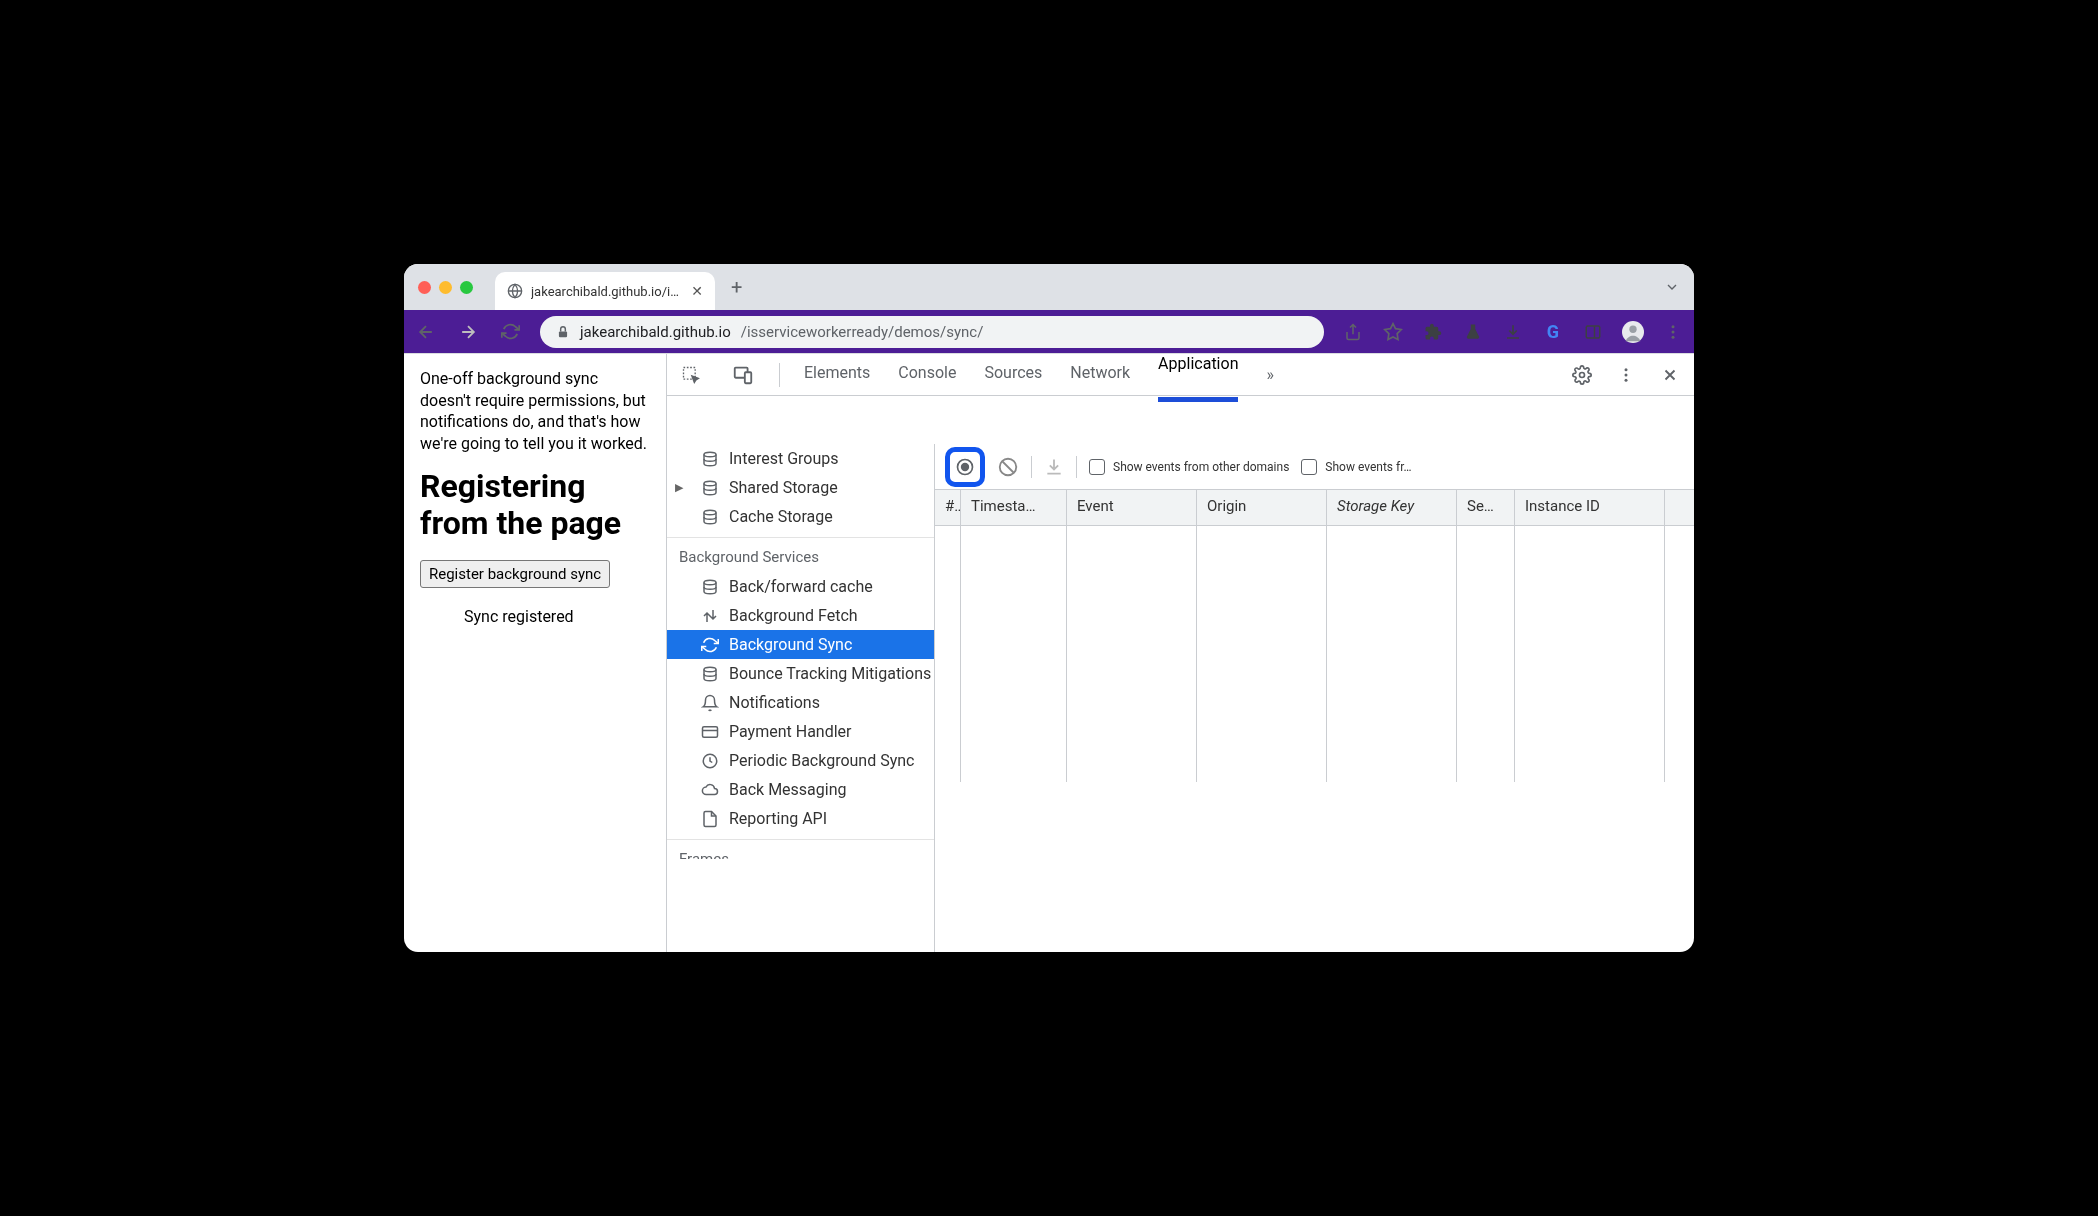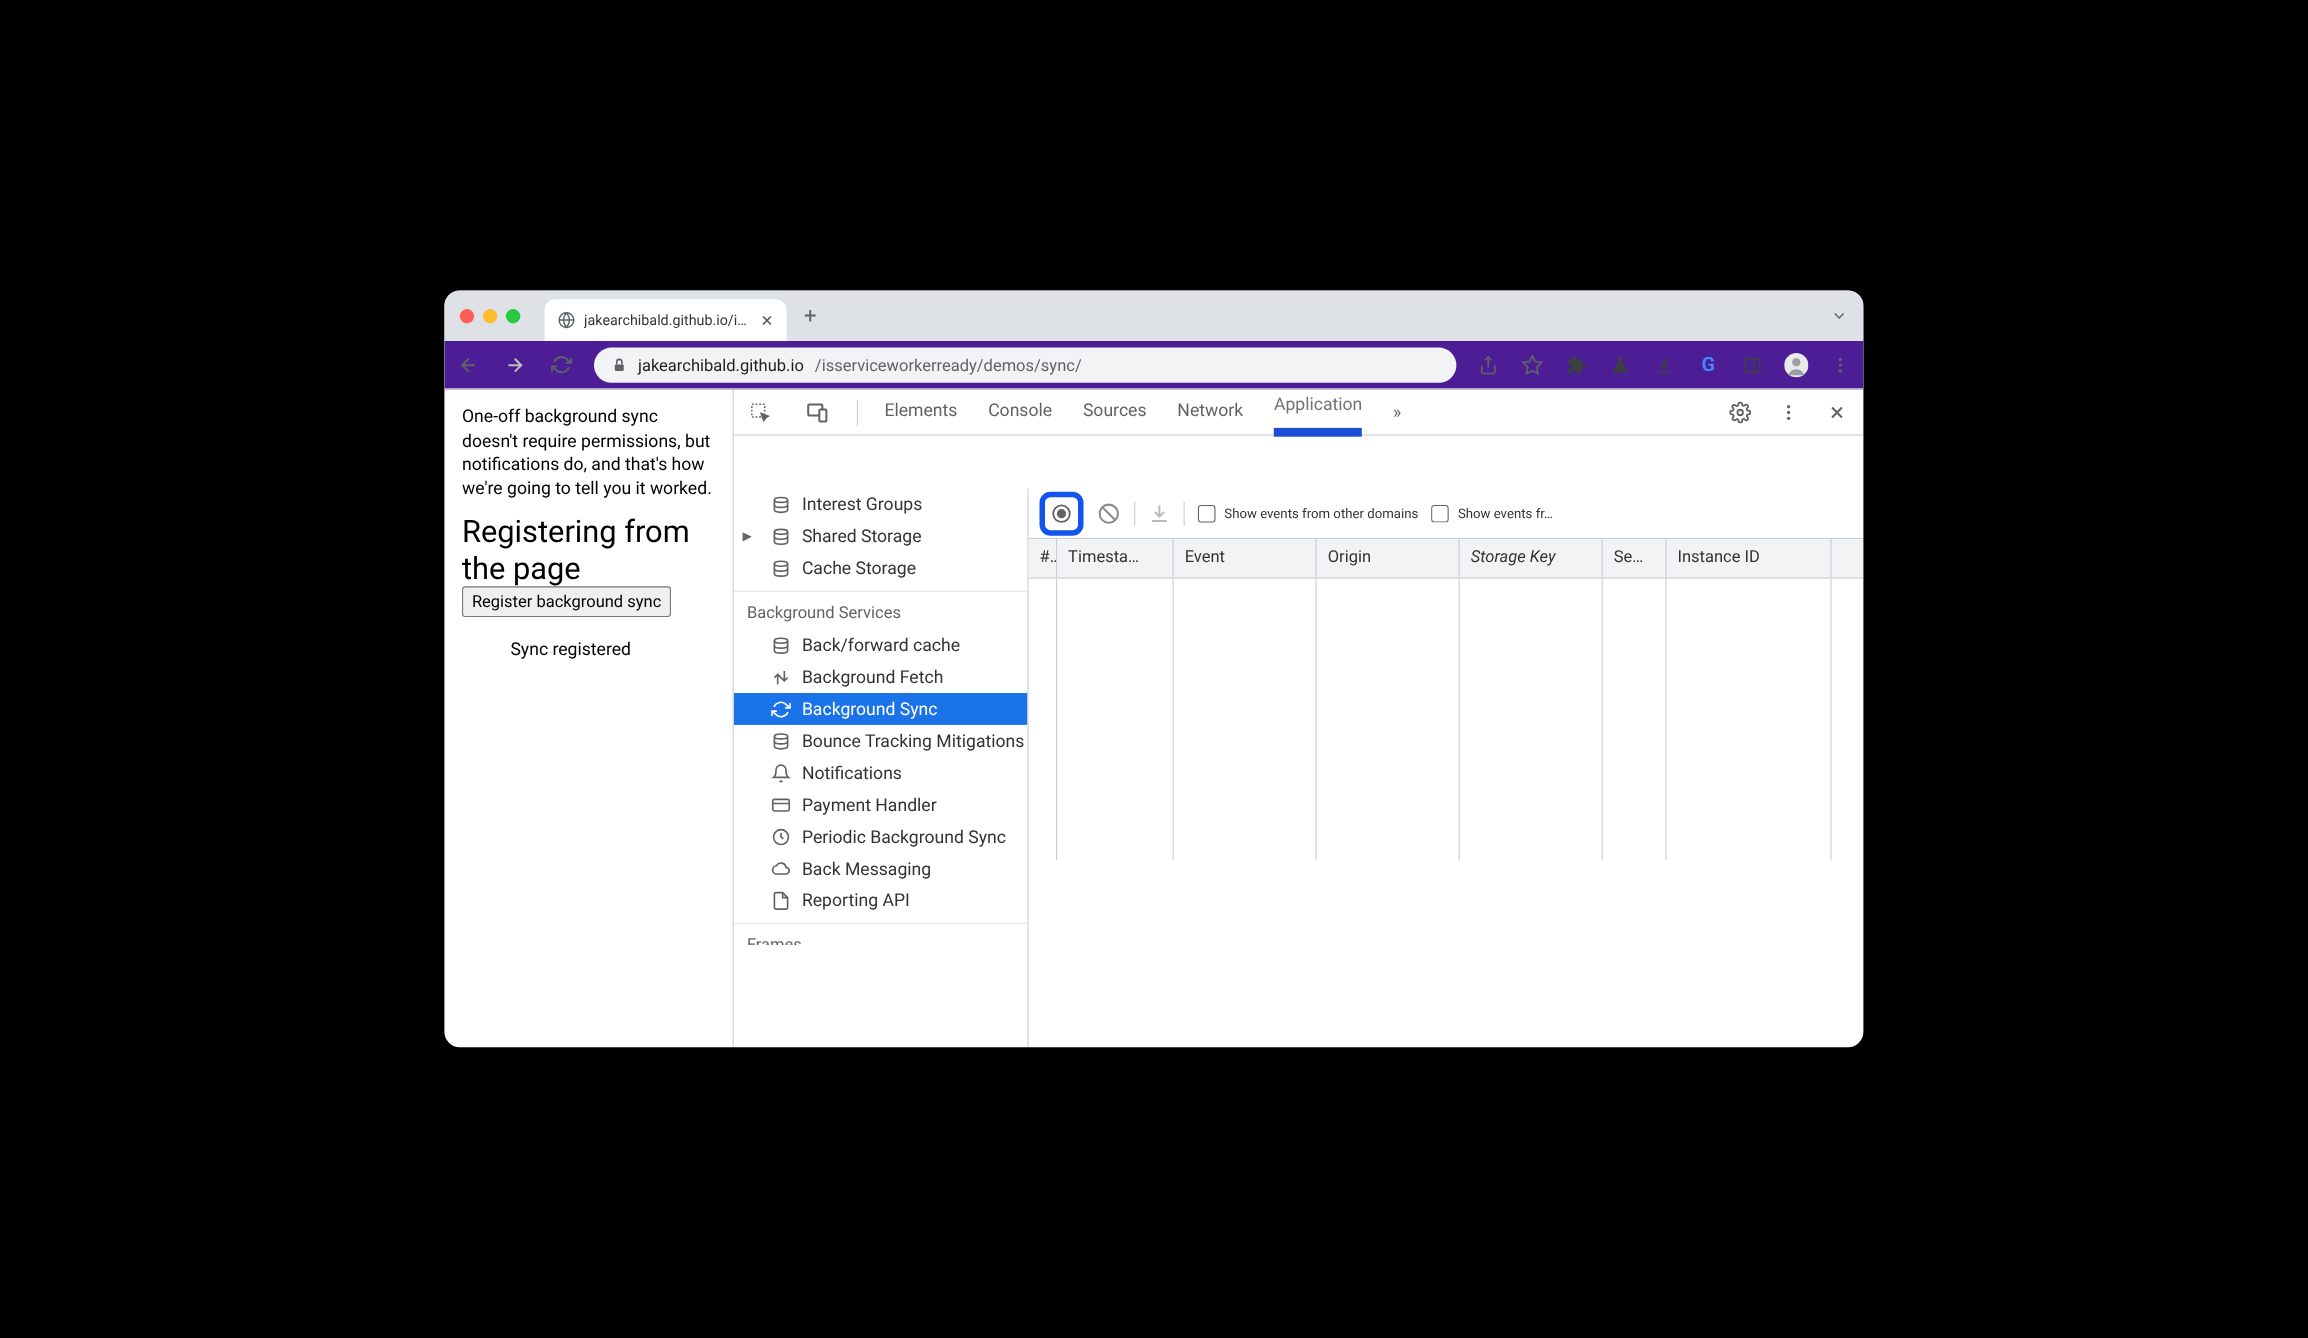--- a/index.html
+++ b/index.html
@@ -16,28 +16,28 @@
 .addrbar { height:44px; background:#4c1d95; border-bottom:1px solid #dadce0; display:flex; align-items:center; padding:16px 10px; gap:18px;justify-content:space-between; }
 .navicon { color:#5f6368; display:flex; align-items:center; justify-content:center; width:24px; height:24px; }
 .navicon.dis { color:#bdbdbd; }
 .urlfield { flex:1; background:#f1f3f4; border-radius:20px; height:32px; display:flex; align-items:center; padding:0 16px; gap:10px; font-size:15px; color:#202124; }
 .urlfield .path { color:#5f6368; }
 .toolbaricons { display:flex; align-items:center; gap:18px; }
 .ticon { color:#5f6368; width:22px; height:22px; display:flex; align-items:center; justify-content:center; }
 .content { flex:1; display:flex; overflow:hidden; }
 .page { width:262px; padding:14px 16px; font-size:16px; color:#000; overflow:hidden; }
 .page p { line-height:1.35; margin-bottom:14px; }
-.page h1 { font-size:28px; font-weight:400; line-height:1.15; }
+.page h1 { font-size:32px; font-weight:700; line-height:1.15; margin-bottom:18px; }
 .page button { font-size:15px; padding:4px 8px; border:1px solid #767676; background:#efefef; border-radius:3px; }
 .page .status { margin-top:18px; font-size:16px;margin-left:44px; }
 .devtools { flex:1; display:flex; flex-direction:column; border-left:1px solid #cacdd1; }
 .dt-tabs { height:42px; border-bottom:1px solid #cacdd1; display:flex; align-items:center; padding:0 12px; gap:28px; font-size:16px; color:#5f6368; }
 .dt-tabs .sep { width:1px; height:24px; background:#cacdd1; margin:0 -4px; }
 .dt-tabs .tabitem { padding-bottom:4px; cursor:pointer; }
-.dt-tabs .tabitem.active { color:#737373; border-bottom:8px solid #1d4ed8; position:relative; top:3px; padding-bottom:12px; }
+.dt-tabs .tabitem.active { color:#000000; border-bottom:5px solid #1d4ed8; position:relative; top:3px; padding-bottom:24px; }
 .dt-tabs .right { margin-left:auto; display:flex; gap:20px; align-items:center; }
 .dt-body { flex:1; display:flex; overflow:hidden;margin-top:48px; }
 .sidebar { width:268px; border-right:1px solid #cacdd1; overflow:hidden; font-size:16px; color:#333; }
 .sb-item { display:flex; align-items:center; gap:10px; padding:5px 8px 5px 34px; white-space:nowrap; cursor:pointer; }
 .sb-item.sel { background:#1a73e8; color:#fff; }
 .sb-item.sel svg { stroke:#fff; }
 .sb-item .caret { position:absolute; margin-left:-26px; font-size:11px; color:#666; }
 .sb-section { padding:10px 12px 6px; font-size:15px; color:#5f6368; border-top:1px solid #e3e3e3; margin-top:6px; }
 .sb-icon { width:18px; height:18px; display:flex; align-items:center; justify-content:center; flex-shrink:0; }
 .panel { flex:1; display:flex; flex-direction:column; overflow:hidden; }

